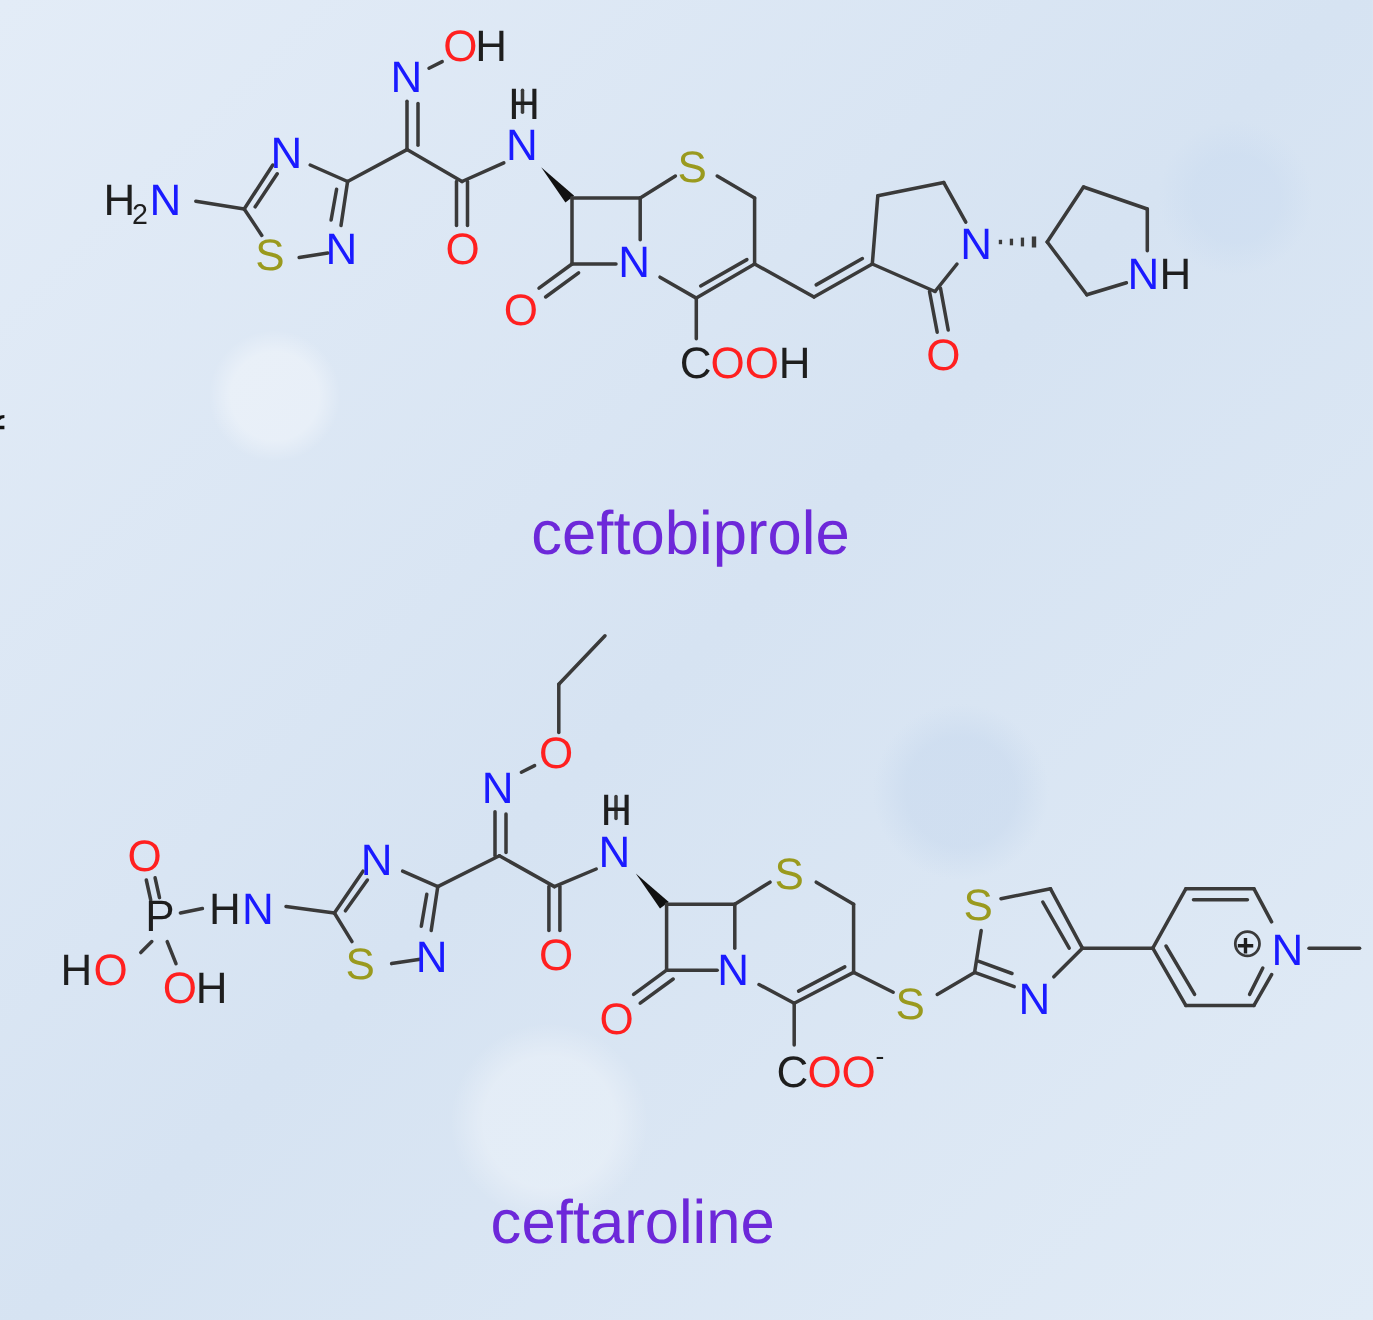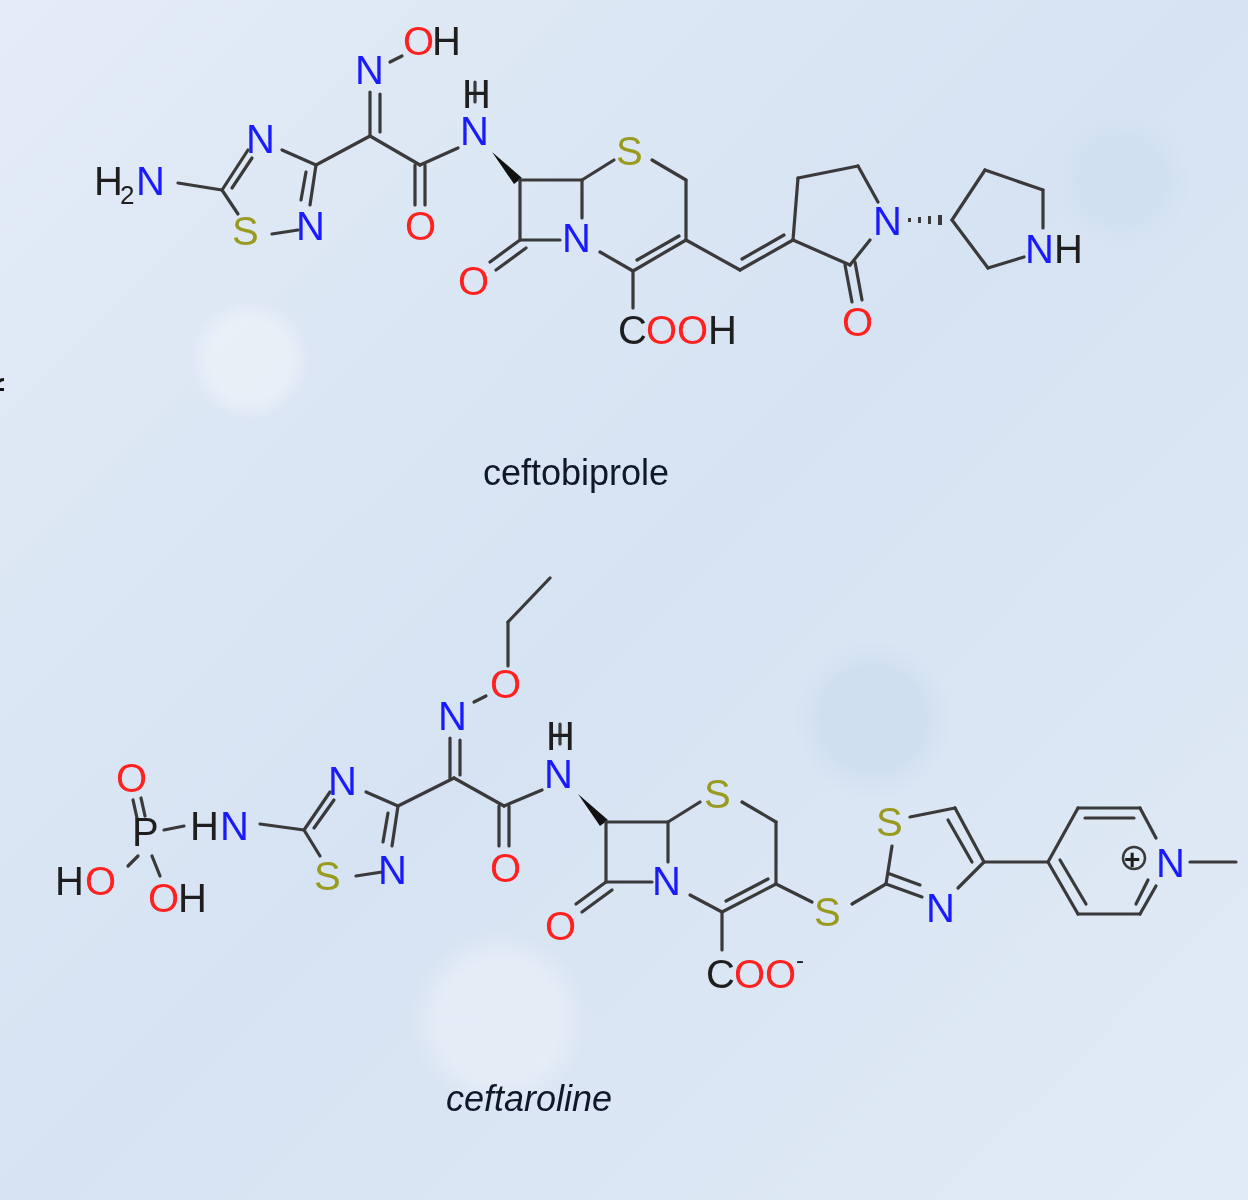--- a/index.html
+++ b/index.html
@@ -16,21 +16,21 @@
   }
   svg.mol { position:absolute; left:0; top:0; }
   .bond { stroke:#3a3a3a; stroke-width:3.2; fill:none; stroke-linecap:round; }
   .atom { font-family:"Liberation Sans", sans-serif; font-size:40px; }
   .c-N { fill:#1a1aff; }
   .c-O { fill:#ff2020; }
   .c-S { fill:#9a9a1e; }
   .c-K { fill:#1e1e1e; }
   .sub { font-size:26px; }
   .caption {
-    position:absolute; font-size:36px; color:#0f172a;
+    position:absolute; font-size:56px; color:#6d28d9;
     font-family:"Liberation Sans", sans-serif;
   }
   .edge-frag {
     position:absolute; left:-8px; top:362px; width:12px; height:34px;
     font-size:44px; color:#111; overflow:hidden;
   }
 </style>
 </head>
 <body>
 
@@ -259,13 +259,13 @@
     <text class="atom c-N" x="926" y="922">N</text>
     <text class="atom c-K" x="1124" y="869" style="font-size:28px;font-weight:bold;">+</text>
     <text class="atom c-N" x="1156" y="877">N</text>
     <text class="atom c-K" x="706" y="988">C</text>
     <text class="atom c-O" x="734" y="988">O</text>
     <text class="atom c-O" x="765" y="988">O</text>
     <text class="atom c-K" x="796" y="968" style="font-size:24px;">-</text>
   </g>
 </svg>
 
-<div class="caption" style="left:446px; top:1078px;font-style:italic;">ceftaroline</div>
+<div class="caption" style="left:446px; top:1078px;">ceftaroline</div>
 
 </body></html>

